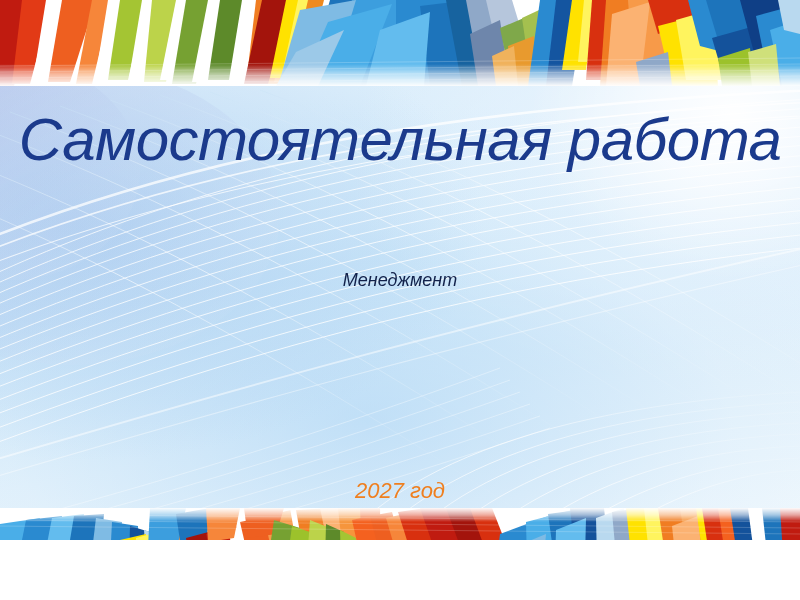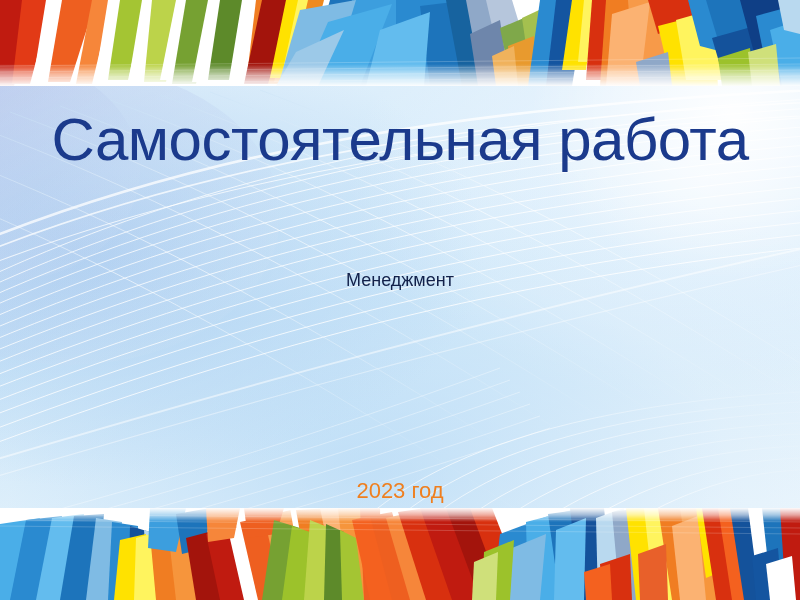--- a/index.html
+++ b/index.html
@@ -8,23 +8,24 @@
     padding: 0;
     background: #ffffff;
   }
   body {
     font-family: "Liberation Sans", sans-serif;
   }
 
   #slide {
     position: relative;
     width: 800px;
-    height: 600px;
+    height: 540px;
     overflow: hidden;
     background: #ffffff;
+    font-style: italic;
   }
 
   
   .bg-base {
     position: absolute;
     left: 0; top: 0; right: 0; bottom: 0;
     background:
       radial-gradient(ellipse 520px 300px at 10% 42%, rgba(150,190,235,0.55) 0%, rgba(170,205,240,0.30) 45%, rgba(255,255,255,0.0) 78%),
       radial-gradient(ellipse 700px 380px at 46% 78%, rgba(158,205,242,0.50) 0%, rgba(205,230,248,0.22) 52%, rgba(255,255,255,0.0) 85%),
       radial-gradient(ellipse 420px 260px at 88% 30%, rgba(240,248,255,0.95) 0%, rgba(235,245,254,0.4) 60%, rgba(255,255,255,0) 85%),
@@ -360,15 +361,15 @@
           <path d="M 0 12 L 800 20"></path>
         <path d="M 0 18 L 800 26"></path>
       </g>
     </svg>
   </div>
 
   <div class="title">Самостоятельная работа</div>
 
   <div class="subtitle">Менеджмент</div>
 
-  <div class="year">2023 год</div>
+  <div class="year">2027 год</div>
 
 </div>
 
 </body></html>

